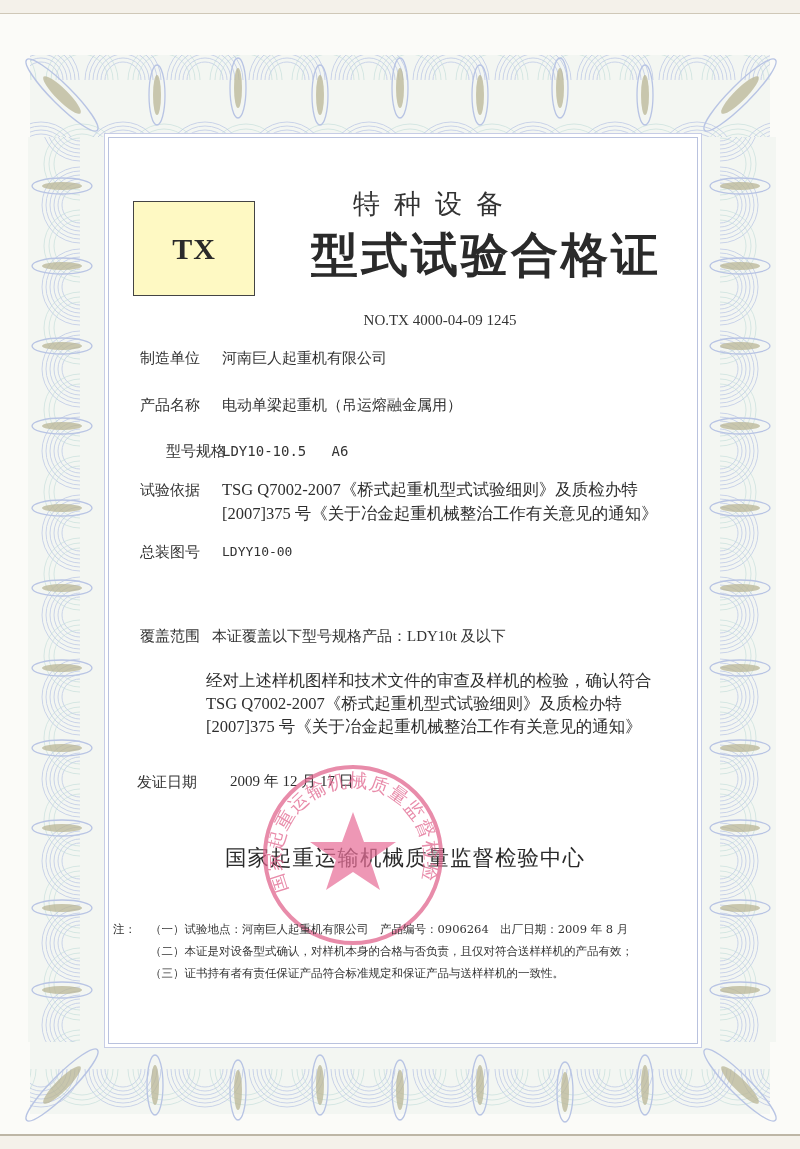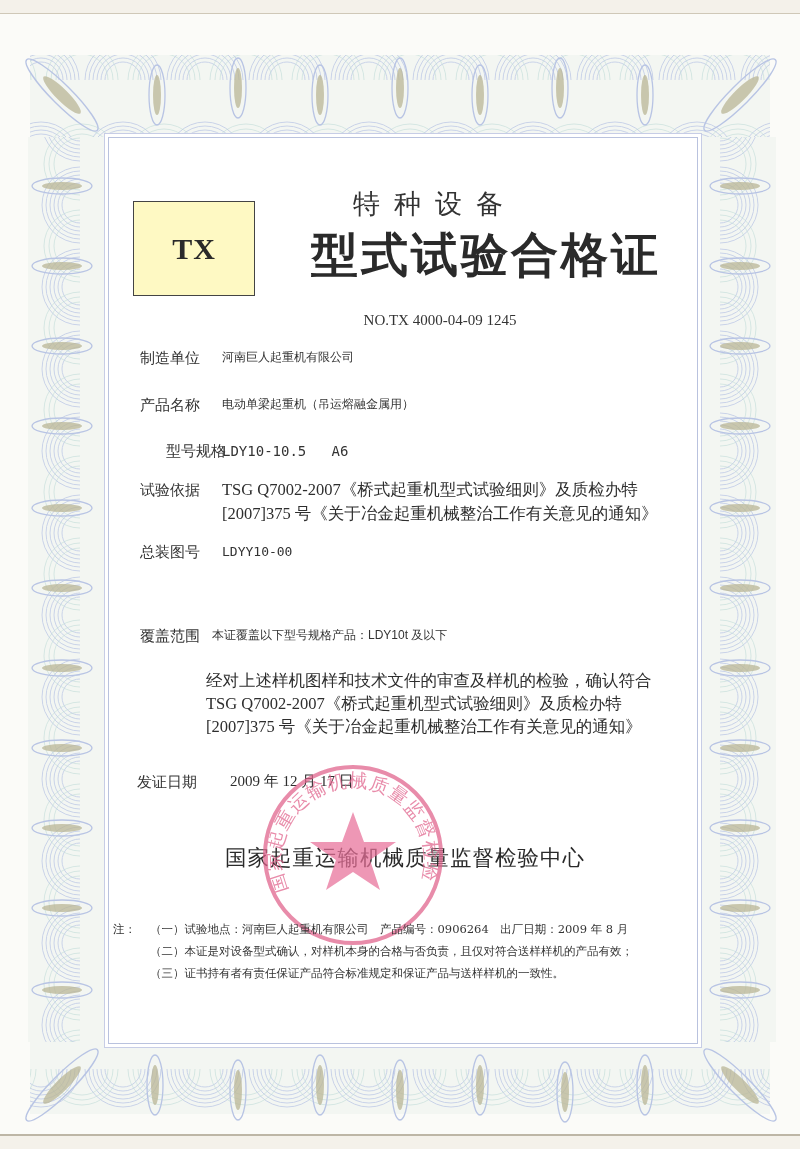--- a/index.html
+++ b/index.html
@@ -43,21 +43,21 @@
     font-family: "DejaVu Serif", serif; font-weight: bold; margin-left: 36px;
   }
   .cert-no {
     left: 300px; top: 312px; width: 280px; text-align: center;
     font-family: "Liberation Serif", serif; font-size: 15px; color: #333;
   }
   .field-label {
     font-family: "DejaVu Sans", sans-serif; font-size: 15px; color: #333; white-space: nowrap;
   }
   .field-value {
-    font-family: Liberation Sans, sans-serif; font-size: 12px; color: #333; white-space: nowrap;
+    font-family: Liberation Serif, serif; font-size: 15px; color: #333; white-space: nowrap;
   }
   .mono { font-family: "DejaVu Sans Mono", "Liberation Mono", monospace; font-size: 14px; }
   .serif-line {
     font-family: "Liberation Serif", "DejaVu Serif", serif; font-size: 16.5px; color: #2e2e2e; white-space: nowrap;
   }
   .issuer {
     left: 205px; top: 843px; width: 400px; text-align: center;
     font-family: "DejaVu Sans", sans-serif; font-size: 21.5px; color: #2a2a2a; letter-spacing: 1px;
   }
   .notes { font-family: "DejaVu Serif", serif; font-size: 11.5px; color: #333; white-space: nowrap; }

